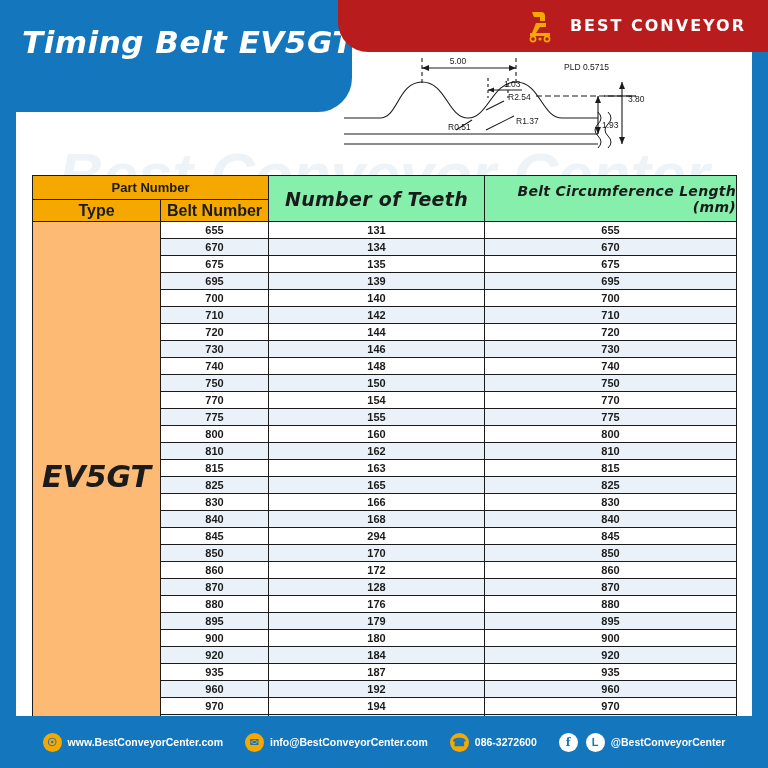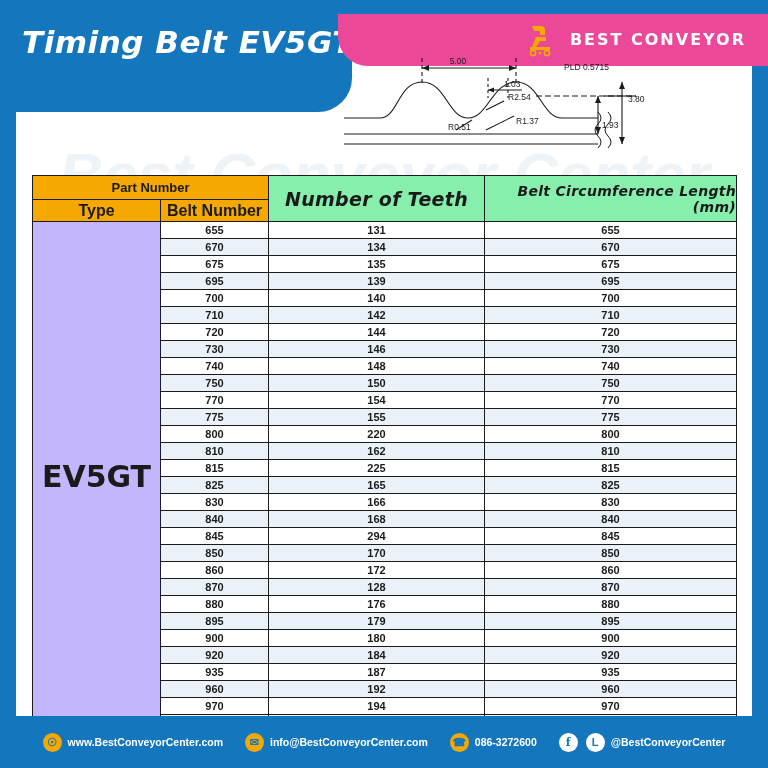--- a/index.html
+++ b/index.html
@@ -58,28 +58,27 @@
     user-select: none;
     pointer-events: none;
     z-index: 1;
   }
   .watermark .wm2 { font-size: 34px; font-style: normal; }
   
   .logo-strip {
     position: absolute;
     right: 0; top: 0;
     width: 430px; height: 52px;
-    background: #ec4899;
+    background: #b91c1c;
     border-bottom-left-radius: 30px;
     z-index: 5;
     display: flex;
     align-items: center;
     justify-content: flex-end;
     padding-right: 22px;
-    margin-top: 14px;
   }
   .logo-mark { width: 40px; height: 34px; margin-right: 10px; }
   .logo-text { line-height: 1.05; }
   .logo-text .l1, .logo-text .l2 {
     color: #ffffff;
     font-weight: bold;
     font-size: 16px;
     letter-spacing: 2px;
     font-family: "DejaVu Sans", sans-serif;
   }
@@ -127,23 +126,24 @@
     letter-spacing: 0.3px;
   }
   th.big.sm { font-size: 14px; text-align: right; }
   th.sub {
     background: #f5a800;
     font-size: 16px;
     height: 22px;
   }
   td.type-cell {
     font-size: 30px;
+    font-style: italic;
     font-weight: bold;
     font-family: "DejaVu Sans", sans-serif;
-    background: #c4b5fd;
+    background: #fdba74;
     vertical-align: middle;
   }
   tr.alt td.data { background: #eaf1f8; }
   td.data { background: #ffffff; }
   
   col.c-type { width: 128px; }
   col.c-belt { width: 108px; }
   col.c-teeth { width: 216px; }
   col.c-circ { width: 252px; }
   
@@ -334,31 +334,31 @@
             <td class="data">154</td>
             <td class="data">770</td>
           </tr>
           <tr class="alt">
             <td class="data">775</td>
             <td class="data">155</td>
             <td class="data">775</td>
           </tr>
           <tr>
             <td class="data">800</td>
-            <td class="data">220</td>
+            <td class="data">160</td>
             <td class="data">800</td>
           </tr>
           <tr class="alt">
             <td class="data">810</td>
             <td class="data">162</td>
             <td class="data">810</td>
           </tr>
           <tr>
             <td class="data">815</td>
-            <td class="data">225</td>
+            <td class="data">163</td>
             <td class="data">815</td>
           </tr>
           <tr class="alt">
             <td class="data">825</td>
             <td class="data">165</td>
             <td class="data">825</td>
           </tr>
           <tr>
             <td class="data">830</td>
             <td class="data">166</td>

